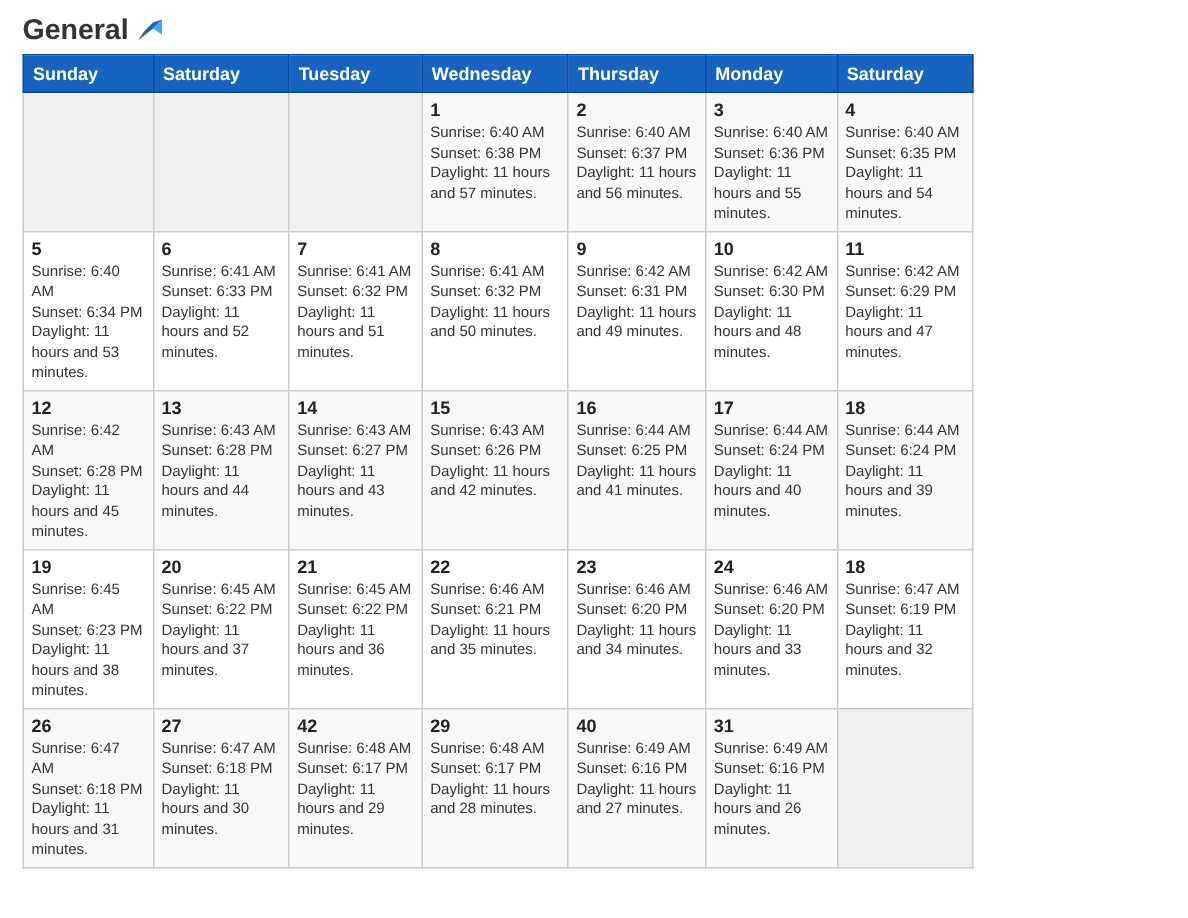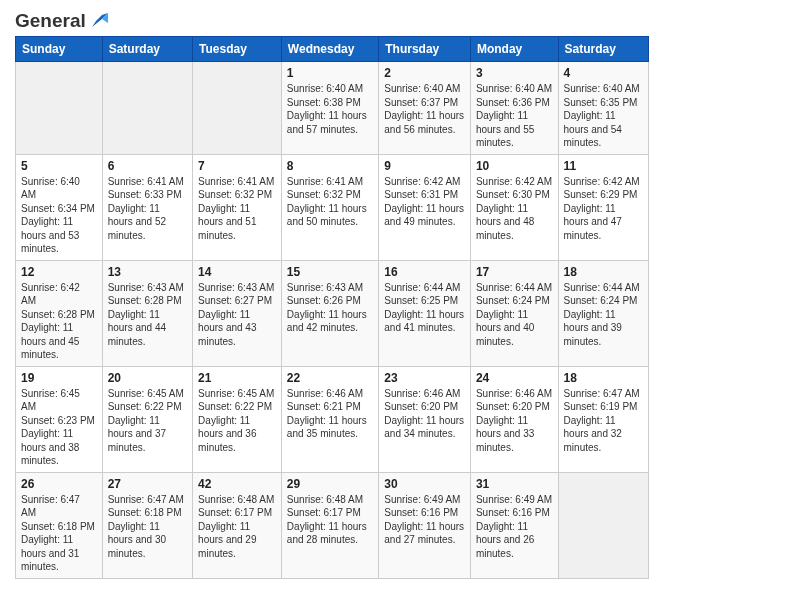--- a/index.html
+++ b/index.html
@@ -299,21 +299,21 @@
 Sunset: 6:17 PM
 Daylight: 11 hours and 29 minutes.</div>
           </td>
           <td>
             <div class="day-number">29</div>
             <div class="day-info" style="white-space: pre-line;">Sunrise: 6:48 AM
 Sunset: 6:17 PM
 Daylight: 11 hours and 28 minutes.</div>
           </td>
           <td>
-            <div class="day-number">30</div>
+            <div class="day-number">40</div>
             <div class="day-info" style="white-space: pre-line;">Sunrise: 6:49 AM
 Sunset: 6:16 PM
 Daylight: 11 hours and 27 minutes.</div>
           </td>
           <td>
             <div class="day-number">31</div>
             <div class="day-info" style="white-space: pre-line;">Sunrise: 6:49 AM
 Sunset: 6:16 PM
 Daylight: 11 hours and 26 minutes.</div>
           </td>

